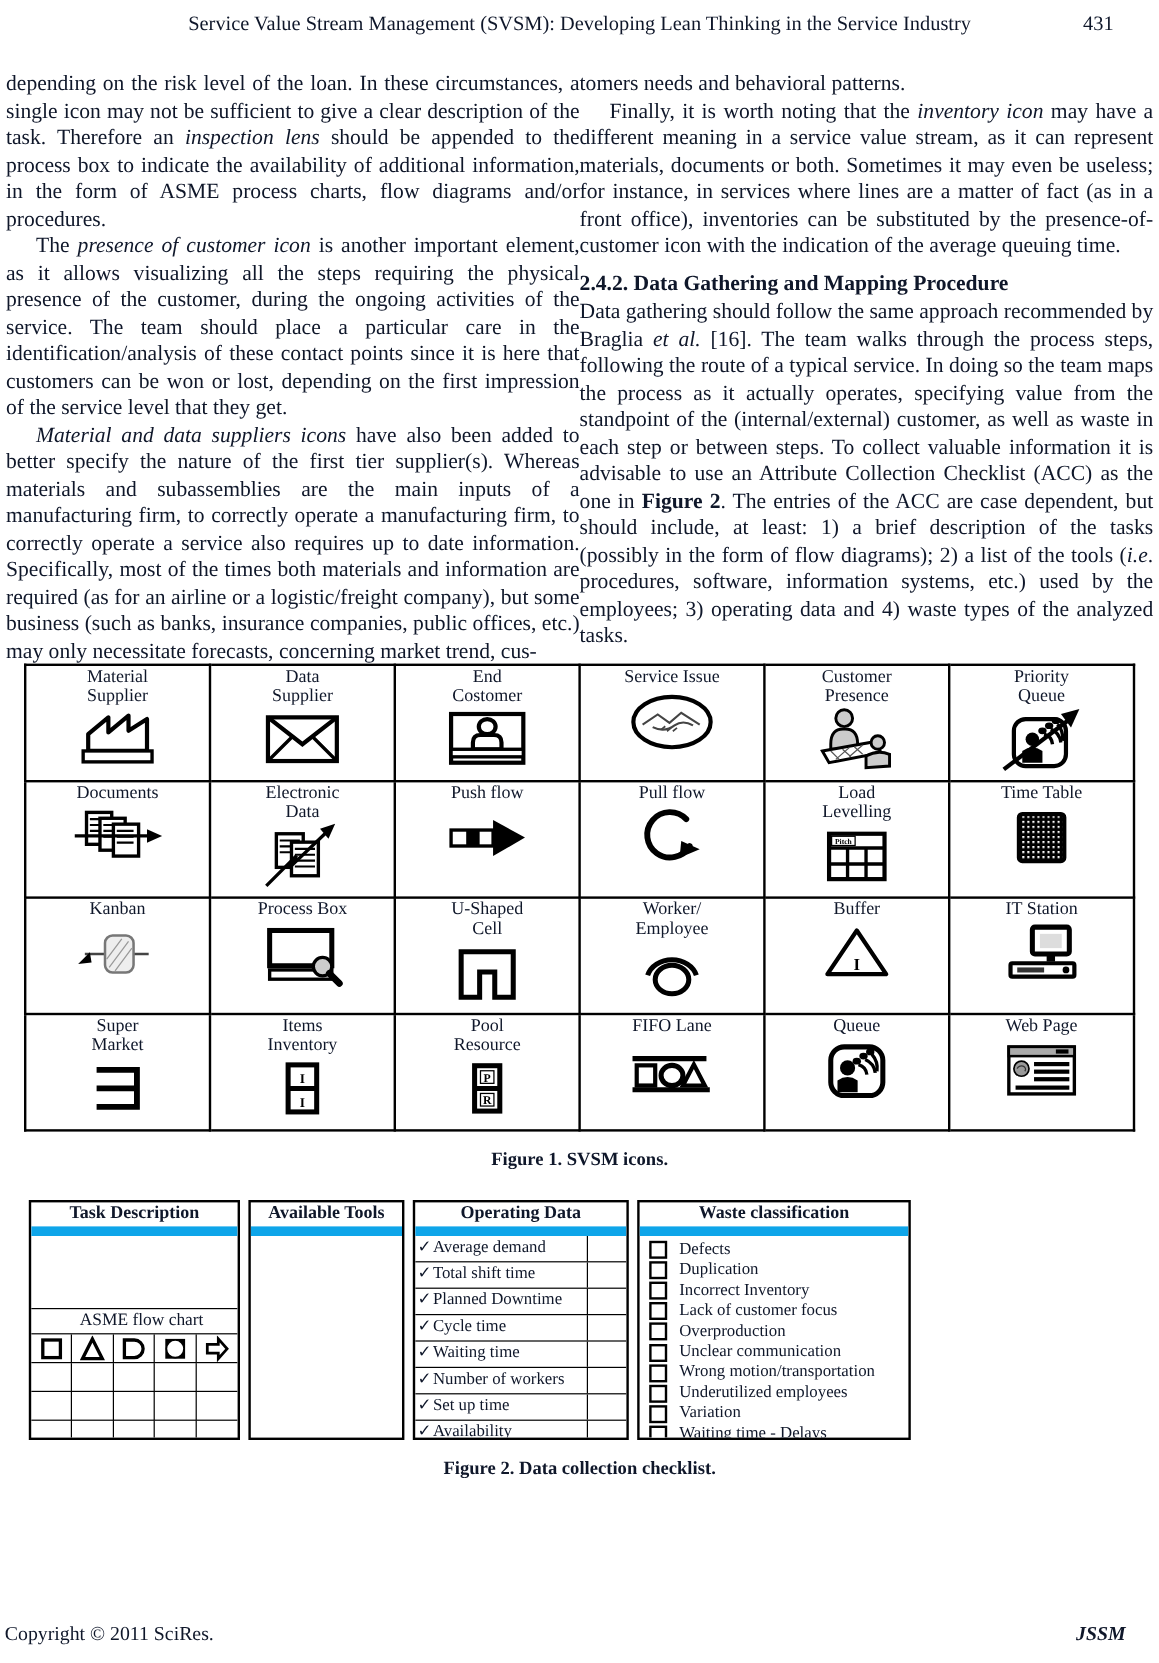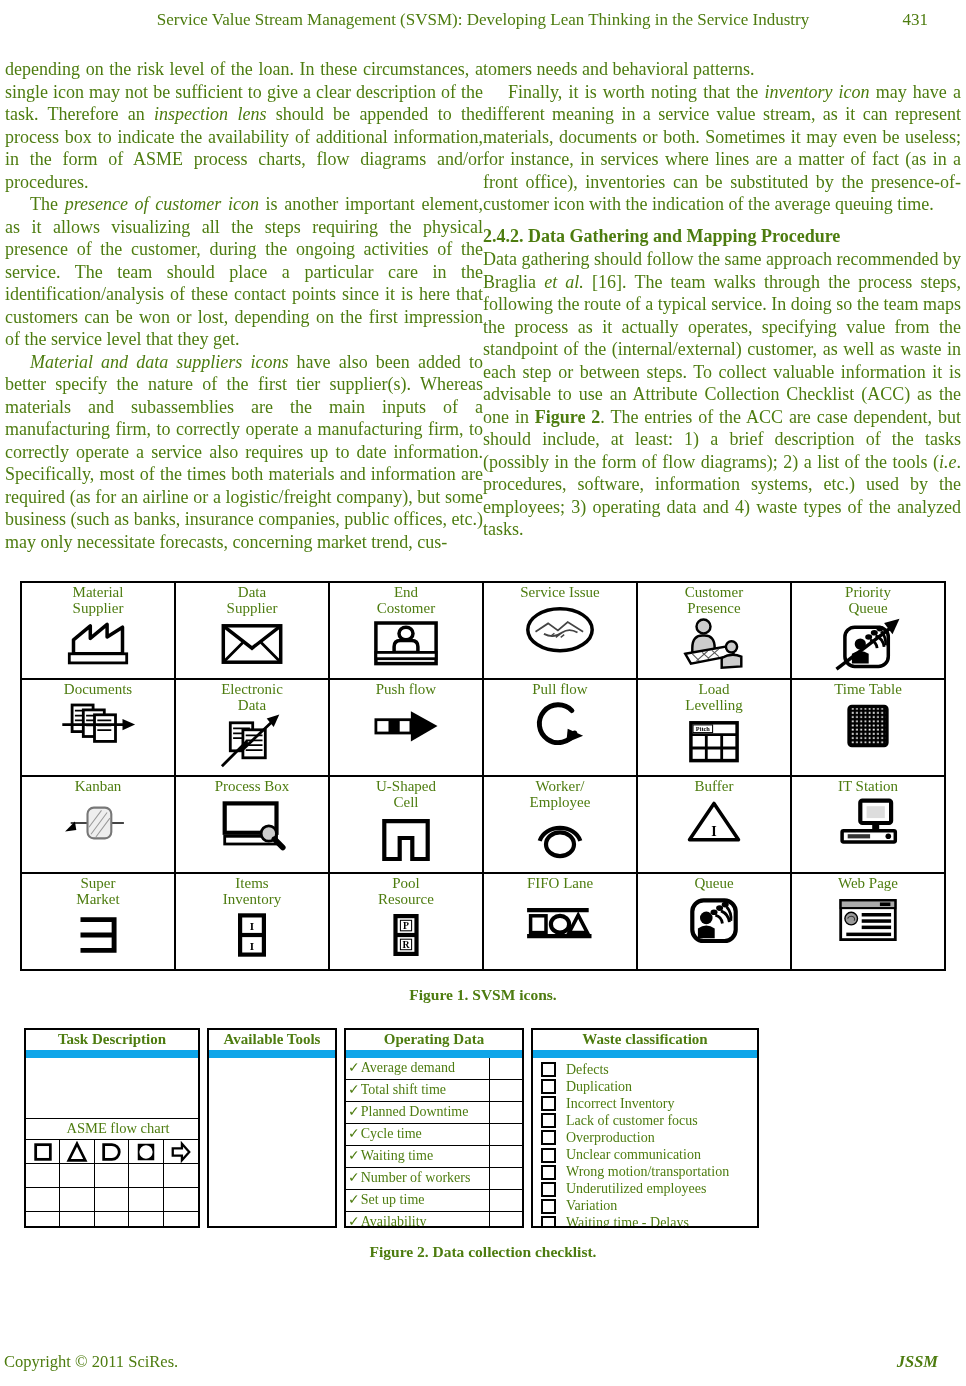--- a/index.html
+++ b/index.html
@@ -1,28 +1,28 @@
 <!DOCTYPE html>
 <html><head>
 <meta charset="utf-8">
 <style>
   html,body{margin:0;padding:0;background:#fff;}
   .page{width:966px;height:1386px;position:relative;box-sizing:border-box;
-        font-family:"Liberation Serif",serif;color:#4d7c0f;background:#fff;padding:8px 2px 0;overflow:hidden;}
+        font-family:"Liberation Serif",serif;color:#0f172a;background:#fff;padding:8px 2px 0;overflow:hidden;}
   .hdr{position:relative;text-align:center;font-size:17px;padding-top:2px;}
   .hdr .pnum{position:absolute;right:36px;top:2px;}
   .cols{display:flex;margin-top:28px;padding:0 3px;}
   .col{flex:1;font-size:18px;line-height:22.5px;text-align:justify;}
   .para{margin:0;}
   .para.indent{text-indent:25px;}
   .i{font-style:italic;}
   .b{font-weight:bold;}
   .subhead{font-weight:bold;font-size:18px;margin:9px 0 1px;}
   
-  .fig1{border-collapse:collapse;table-layout:fixed;width:912px;margin:28px auto 0;}
+  .fig1{border-collapse:collapse;table-layout:fixed;width:912px;margin:0 auto 0;}
   .fig1 td{border:2.5px solid #000;width:152px;height:92px;text-align:center;vertical-align:top;padding:2px 0 1px;}
   .iconLabel{font-size:15px;line-height:15.5px;white-space:pre-line;}
   .icon{display:block;margin:0 auto;height:56px;width:112px;}
   .figcap{text-align:center;font-weight:bold;font-size:15.5px;margin-top:15px;}
   
   .fig2{display:flex;gap:7px;width:918px;margin:24px auto 0;}
   .f2col{border:2px solid #000;box-sizing:border-box;height:200px;overflow:hidden;background:#fff;}
   .f2c-task{width:176px;}.f2c-tools{width:130px;}.f2c-op{width:180px;}.f2c-wd{width:176px;}.f2c-wc{width:228px;}
   .f2header{font-weight:bold;font-size:15px;text-align:center;border-bottom:8px solid #0ea5e9;height:20px;line-height:19px;}
   .taskEmpty{height:60px;border-bottom:1.5px solid #000;}

